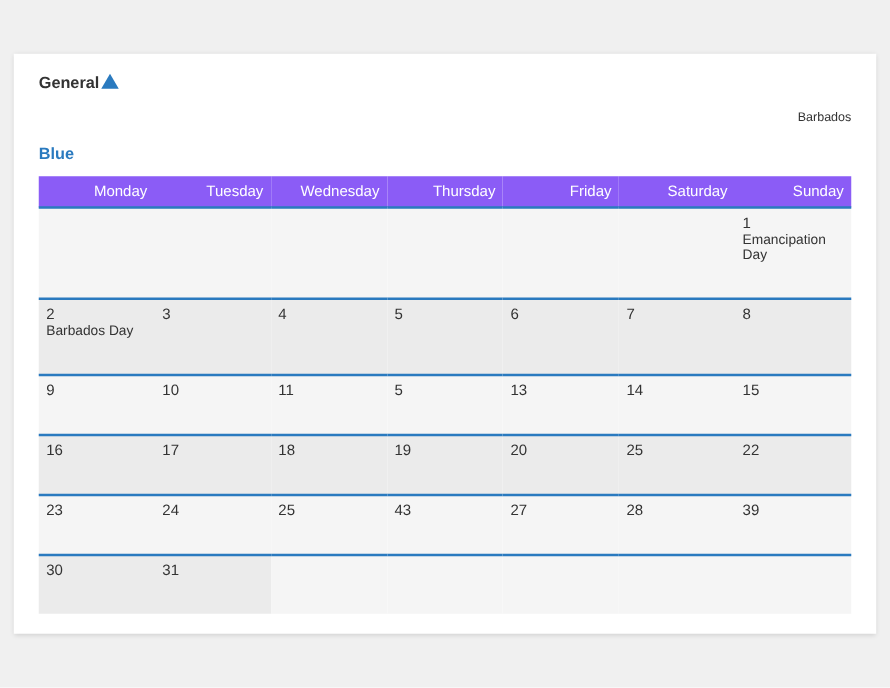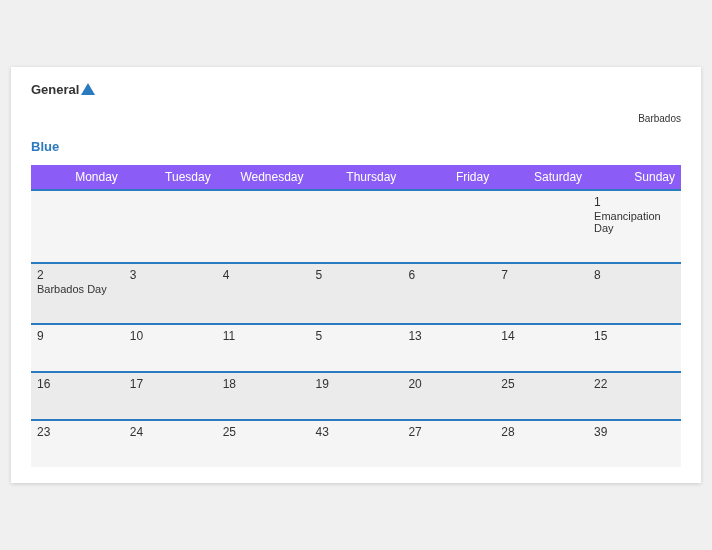--- a/index.html
+++ b/index.html
@@ -236,15 +236,28 @@
           <td>
             <span class="day-num">27</span>
           </td>
           <td>
             <span class="day-num">28</span>
           </td>
           <td>
             <span class="day-num">39</span>
           </td>
         </tr>
+        <tr>
+          <td>
+            <span class="day-num">30</span>
+          </td>
+          <td>
+            <span class="day-num">31</span>
+          </td>
+          <td style="border-top: 2px solid rgb(42, 122, 191); background: rgb(245, 245, 245);"></td>
+          <td style="border-top: 2px solid rgb(42, 122, 191); background: rgb(245, 245, 245);"></td>
+          <td style="border-top: 2px solid rgb(42, 122, 191); background: rgb(245, 245, 245);"></td>
+          <td style="border-top: 2px solid rgb(42, 122, 191); background: rgb(245, 245, 245);"></td>
+          <td style="border-top: 2px solid rgb(42, 122, 191); background: rgb(245, 245, 245);"></td>
+        </tr>
       </tbody>
   </table>
 </div>
 
 </body></html>

